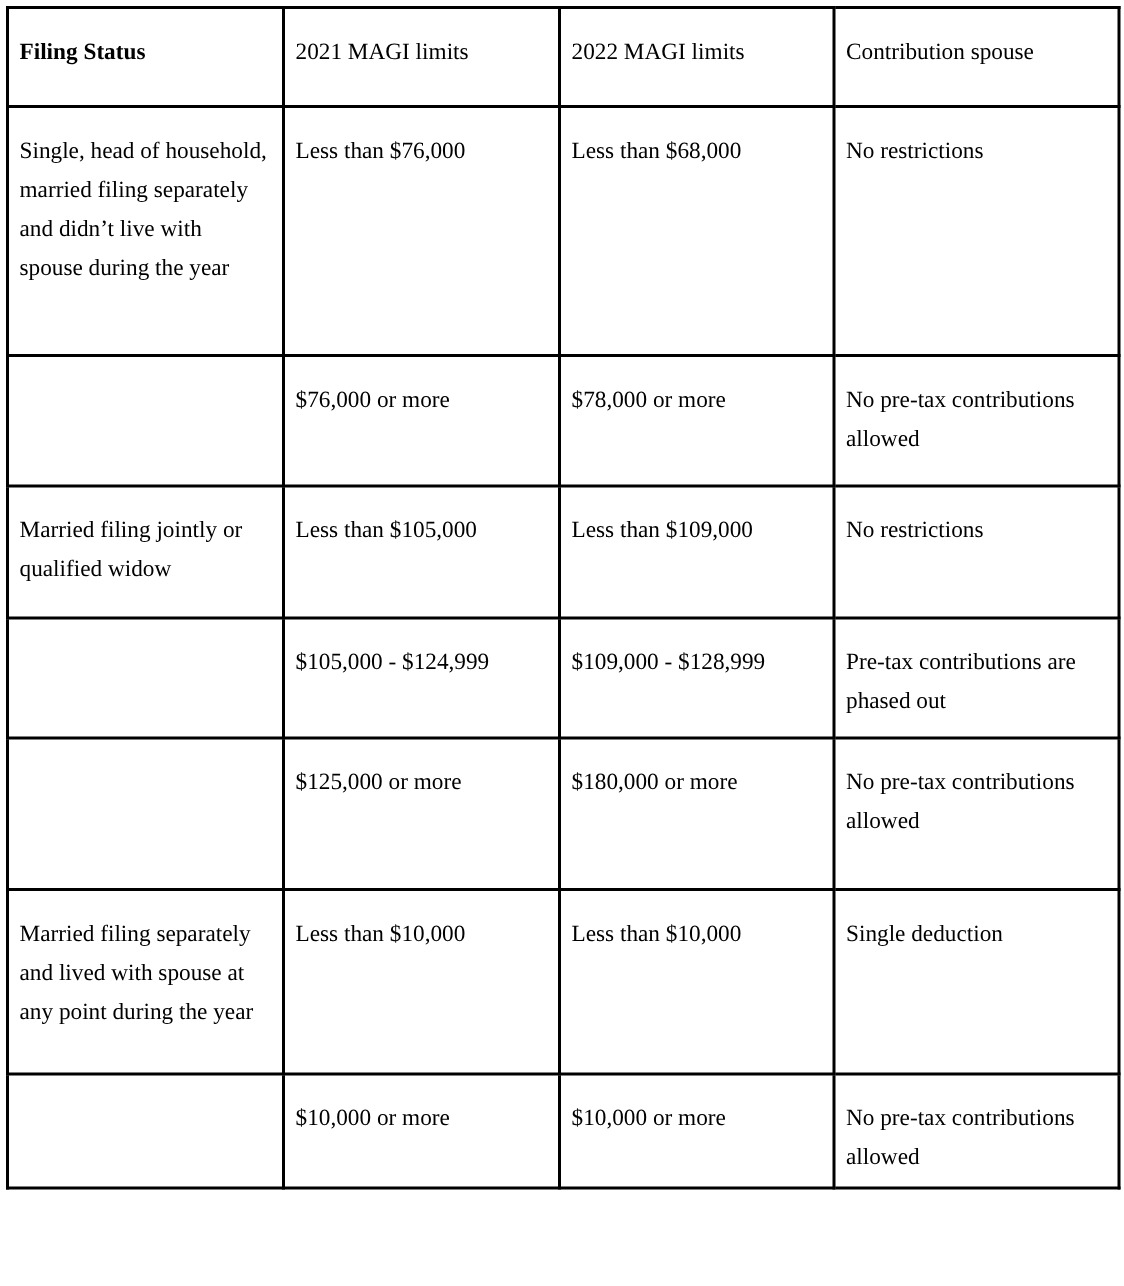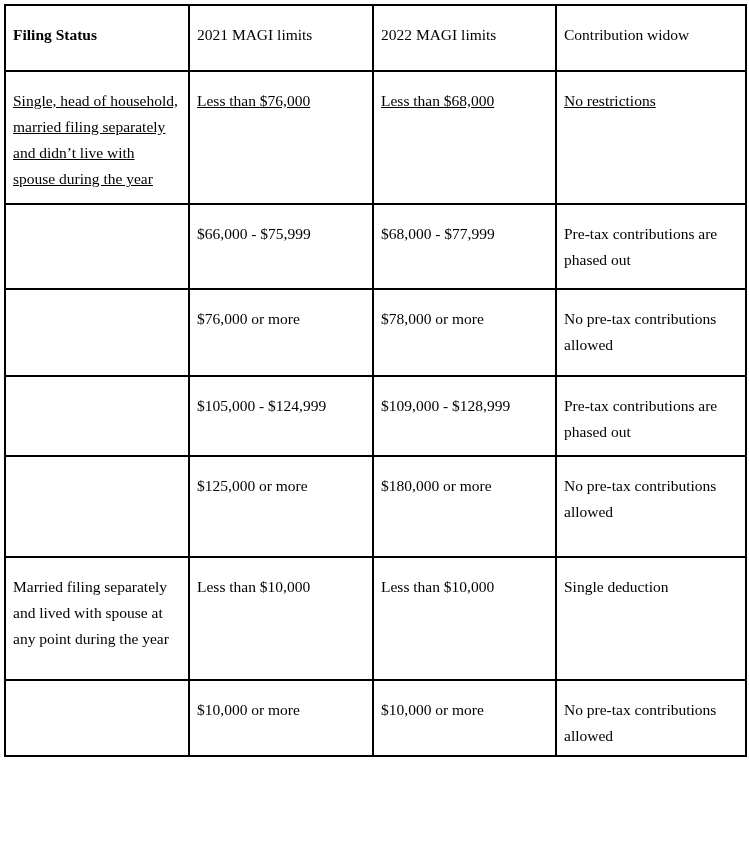--- a/index.html
+++ b/index.html
@@ -35,21 +35,21 @@
     line-height: 26px;
     font-weight: normal;
     white-space: pre-line;
     overflow: hidden;
   }
   th.bold-head {
     font-weight: bold;
     margin-left: 12px;
   }
   tr.rh  { height: 66px; }
-  tr.r0  { height: 133px; text-decoration: underline; }
+  tr.r0  { height: 166px; }
   tr.r1  { height: 85px; }
   tr.r2  { height: 87px; }
   tr.r3  { height: 88px; }
   tr.r4  { height: 80px; }
   tr.r5  { height: 101px; }
   tr.r6  { height: 123px; }
   tr.r7  { height: 65px; }
 </style>
 </head>
 <body>
@@ -60,46 +60,46 @@
       <col class="c0">
         <col class="c1">
         <col class="c2">
         <col class="c3">
     </colgroup>
     <thead>
       <tr class="rh">
         <th class="bold-head">Filing Status</th>
         <th>2021 MAGI limits</th>
         <th>2022 MAGI limits</th>
-        <th>Contribution widow</th>
+        <th>Contribution spouse</th>
       </tr>
     </thead>
     <tbody>
       <tr class="r0">
         <td>Single, head of household,
 married filing separately
 and didn’t live with
 spouse during the year</td>
         <td>Less than $76,000</td>
         <td>Less than $68,000</td>
         <td>No restrictions</td>
       </tr>
-      <tr class="r1">
-        <td></td>
-        <td>$66,000 - $75,999</td>
-        <td>$68,000 - $77,999</td>
-        <td>Pre-tax contributions are
-phased out</td>
-      </tr>
       <tr class="r2">
         <td></td>
         <td>$76,000 or more</td>
         <td>$78,000 or more</td>
         <td>No pre-tax contributions
 allowed</td>
+      </tr>
+      <tr class="r3">
+        <td>Married filing jointly or
+qualified widow</td>
+        <td>Less than $105,000</td>
+        <td>Less than $109,000</td>
+        <td>No restrictions</td>
       </tr>
       <tr class="r4">
         <td></td>
         <td>$105,000 - $124,999</td>
         <td>$109,000 - $128,999</td>
         <td>Pre-tax contributions are
 phased out</td>
       </tr>
       <tr class="r5">
         <td></td>

